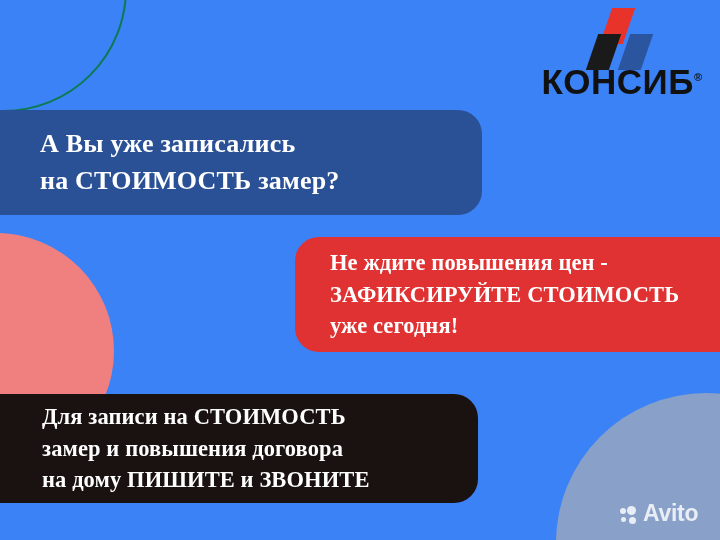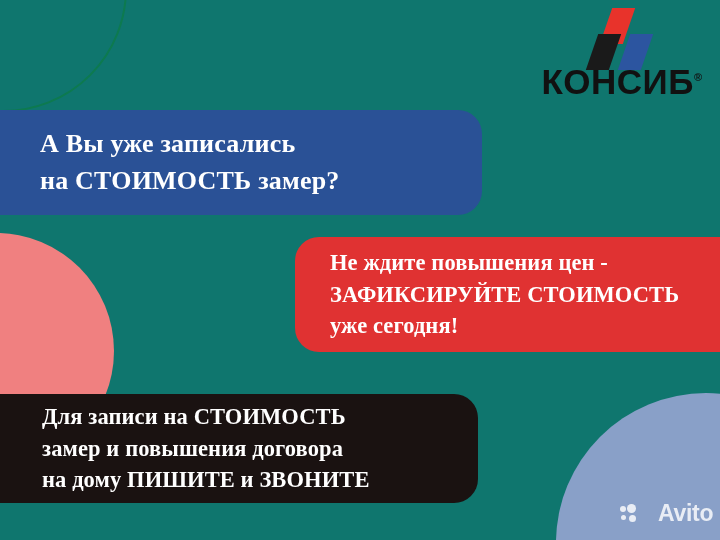--- a/index.html
+++ b/index.html
@@ -8,21 +8,21 @@
     background: #ffffff;
   }
   body {
     font-family: "Liberation Serif", serif;
   }
 
   #ad-canvas {
     position: relative;
     width: 720px;
     height: 540px;
-    background: #0f766e;
+    background: #3b82f6;
     overflow: hidden;
   }
 
   
   .deco-circle-green {
     position: absolute;
     left: -120px;
     top: -135px;
     width: 247px;
     height: 247px;
@@ -152,22 +152,22 @@
     line-height: 1.4;
     letter-spacing: 0.1px;
   }
 
   
   .avito-wm {
     position: absolute;
     left: 620px;
     top: 502px;
     display: flex;
-    align-items: center;
-    gap: 19px;
+    align-items: flex-end;
+    gap: 4px;
     opacity: 0.82;
   }
   .avito-dots {
     position: relative;
     width: 19px;
     height: 19px;
   }
   .avito-dots i {
     position: absolute;
     display: block;

